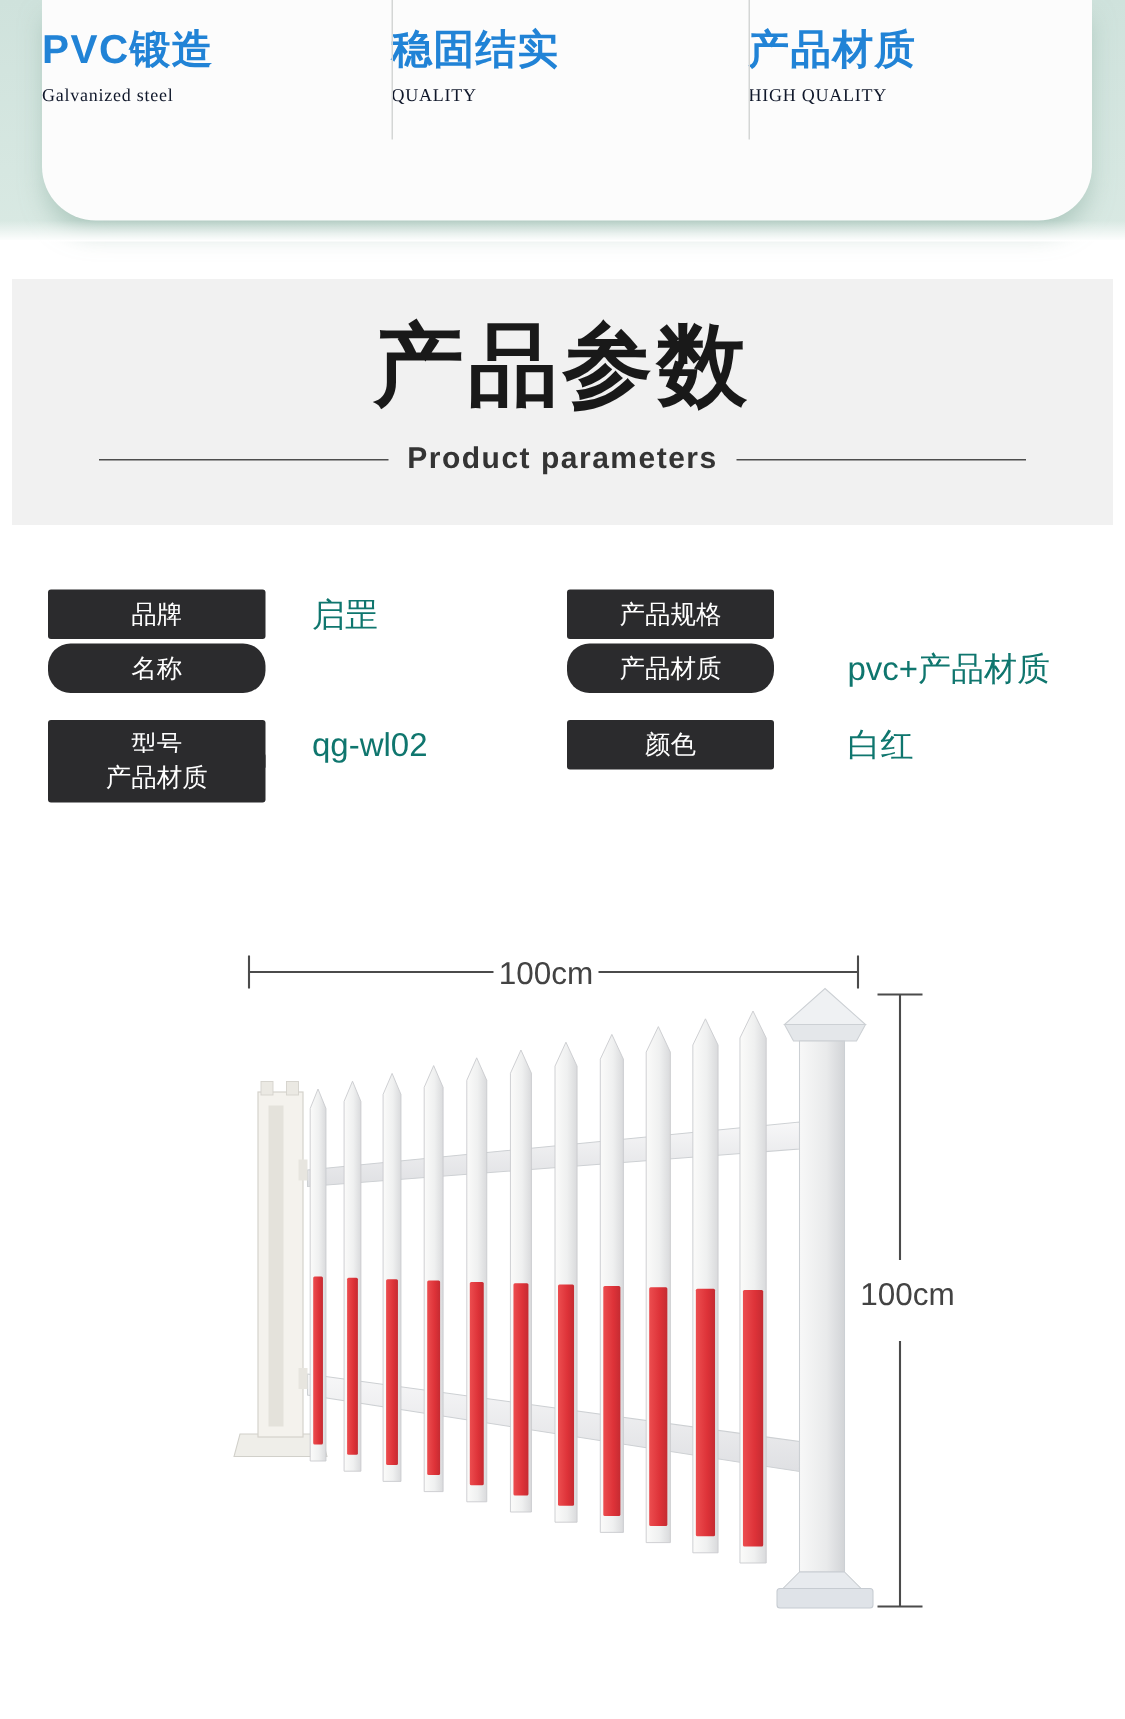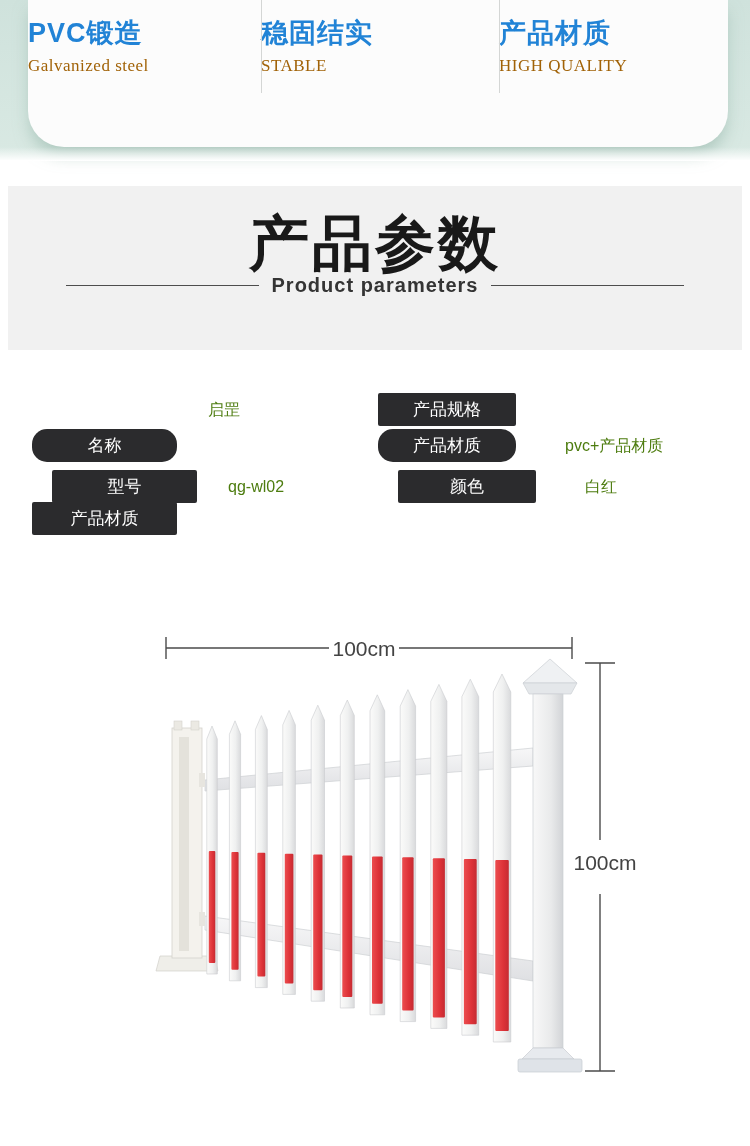--- a/index.html
+++ b/index.html
@@ -9,82 +9,83 @@
   
   .hero{position:absolute;top:0;left:0;width:750px;height:160px;
         background:linear-gradient(#cfe2dc,#d9e9e3);}
   .hero:after{content:"";position:absolute;left:0;right:0;bottom:-1px;height:14px;
         background:linear-gradient(rgba(255,255,255,0),#ffffff);}
   .hero-card{position:absolute;top:0;left:28px;width:700px;height:147px;background:#fcfcfc;
         border-radius:0 0 36px 36px;box-shadow:0 10px 16px -2px rgba(140,175,162,.55);
         display:grid;grid-template-columns:233px 238px 229px;}
   .feature{position:relative;text-align:left;padding-top:19px;}
   .feature-title{font-size:27px;font-weight:800;color:#2183d6;letter-spacing:1px;line-height:1.1;}
-  .feature-subtitle{margin-top:7px;font-size:17px;color:#a16207;letter-spacing:.5px;
+  .feature-subtitle{margin-top:7px;font-size:12px;color:#0f172a;letter-spacing:.5px;
         font-family:"Liberation Serif",serif;}
   .vdiv{position:absolute;top:0;width:1px;height:93px;background:#d4d6d5;}
   .vdiv.d1{left:233px;} .vdiv.d2{left:471px;}
 
   
   .band{position:absolute;top:186px;left:8px;width:734px;height:164px;background:#f1f1f1;}
   .band-title{padding-top:28px;text-align:center;font-size:60px;line-height:1;font-weight:800;
         color:#191919;letter-spacing:3px;}
-  .band-sub-row{display:flex;align-items:center;justify-content:center;gap:13px;}
+  .band-sub-row{margin-top:21px;display:flex;align-items:center;justify-content:center;gap:13px;}
   .rule{width:193px;height:1px;background:#4d4d4d;}
   .band-sub{font-size:20px;font-weight:700;color:#343434;letter-spacing:1px;}
 
   
   .specs{position:absolute;top:393px;left:32px;width:690px;height:146px;}
   .spec-label{position:absolute;height:33px;line-height:33px;background:#2b2b2d;color:#fff;
         text-align:center;font-size:17px;border-radius:2px;}
-  .spec-value{position:absolute;height:33px;line-height:33px;font-size:16px;color:#4d7c0f;
+  .spec-value{position:absolute;height:33px;line-height:33px;font-size:22px;color:#0f766e;
         white-space:nowrap;}
   .lc{left:0;width:145px;} .lv{left:176px;}
   .rc{left:346px;width:138px;} .rv{left:533px;}
-  .r0{top:0;} .r1{top:36px;border-radius:15px;} .r2{top:77px;margin-left:20px;} .r3{top:109px;}
+  .r0{top:0;} .r1{top:36px;border-radius:15px;} .r2{top:87px;} .r3{top:109px;}
 
   
   .fence{position:absolute;top:615px;left:0;}
   .dim{stroke:#4b4b4b;stroke-width:1.4;fill:none;}
   .dim-label{font-family:"Liberation Sans",sans-serif;font-size:21px;fill:#434343;}
 </style>
 </head>
 <body>
 
 <div class="page">
 
   <div class="hero">
     <div class="hero-card">
       <div class="feature">
         <div class="feature-title">PVC锻造</div>
         <div class="feature-subtitle">Galvanized steel</div>
       </div>
       <div class="feature">
         <div class="feature-title">稳固结实</div>
-        <div class="feature-subtitle">STABLE</div>
+        <div class="feature-subtitle">QUALITY</div>
       </div>
       <div class="feature">
         <div class="feature-title">产品材质</div>
         <div class="feature-subtitle">HIGH QUALITY</div>
       </div>
       <div class="vdiv d1"></div>
       <div class="vdiv d2"></div>
     </div>
   </div>
 
   <div class="band">
     <div class="band-title">产品参数</div>
     <div class="band-sub-row">
       <span class="rule"></span>
       <span class="band-sub">Product parameters</span>
       <span class="rule"></span>
     </div>
   </div>
 
   <div class="specs">
+    <div class="spec-label lc r0">品牌</div>
     <div class="spec-value lv r0">启罡</div>
     <div class="spec-label lc r1">名称</div>
     <div class="spec-label lc r2">型号</div>
     <div class="spec-value lv r2">qg-wl02</div>
     <div class="spec-label lc r3">产品材质</div>
 
     <div class="spec-label rc r0">产品规格</div>
     <div class="spec-label rc r1">产品材质</div>
     <div class="spec-value rv r1">pvc+产品材质</div>
     <div class="spec-label rc r2">颜色</div>

